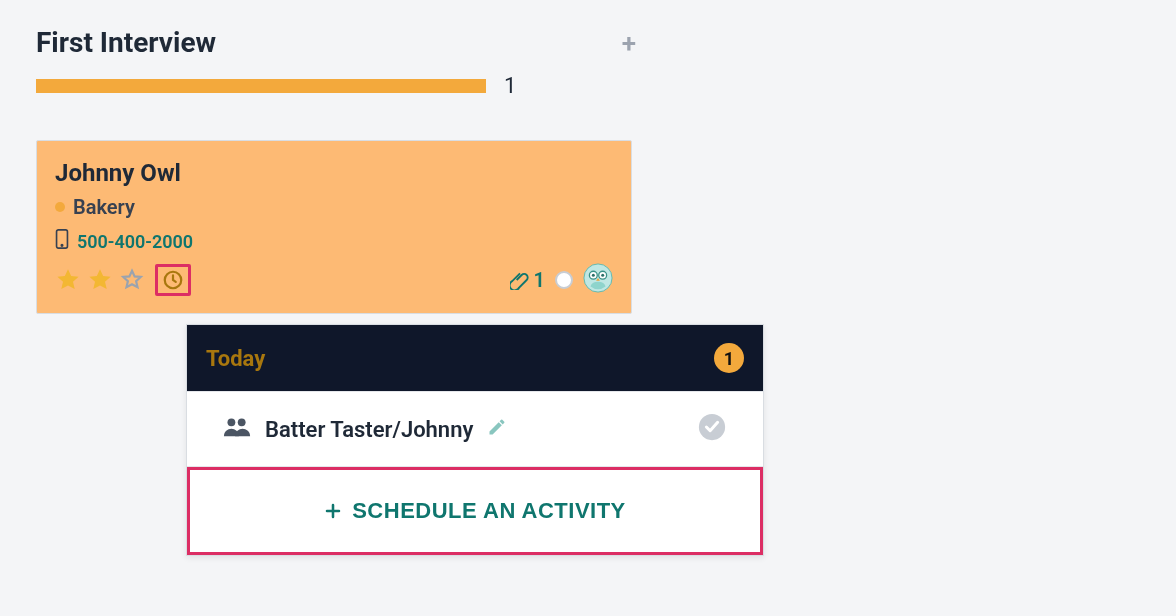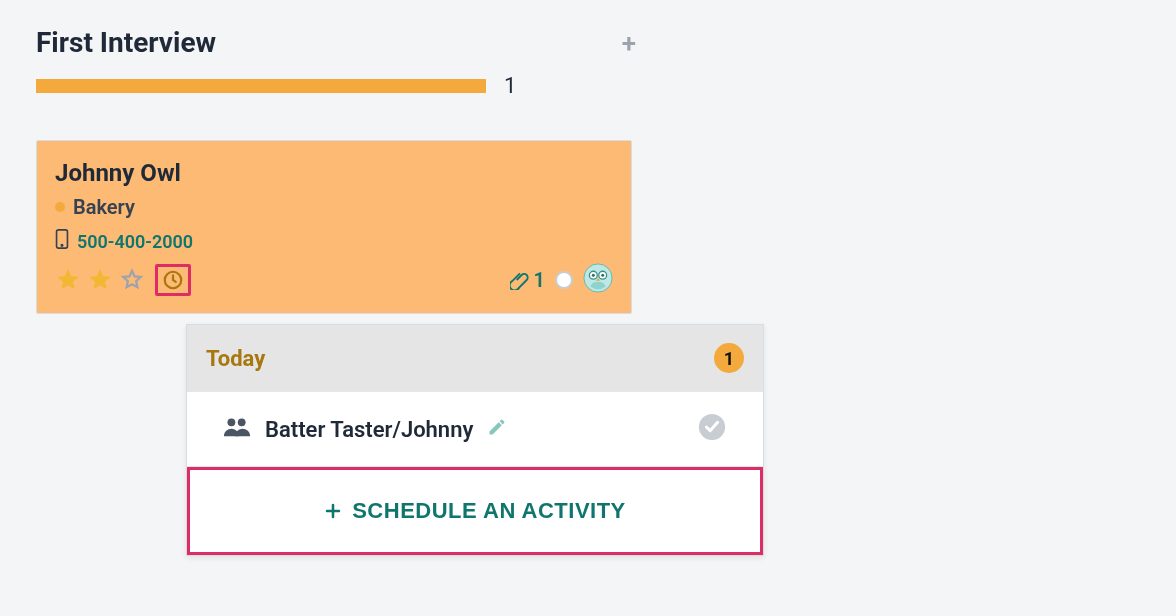--- a/index.html
+++ b/index.html
@@ -126,21 +126,21 @@
     left: 186px;
     top: 324px;
     width: 578px;
     background: #fff;
     border: 1px solid #d9dde2;
     box-shadow: 0 2px 6px rgba(0,0,0,.08);
   }
   .pop-row1 {
     display: flex; align-items: center; justify-content: space-between;
     padding: 18px 19px;
-    background: #e5e5e5;
+    background: #0f172a;
     border-bottom: 1px solid #e5e7eb;
   }
   .today {
     font-size: 22px; font-weight: 700; color: #a8770e;
   }
   .badge {
     min-width: 30px; height: 30px; border-radius: 18px;
     background: #f3a93c; color: #111; font-weight: 700;
     display: flex; align-items: center; justify-content: center;
     font-size: 18px;

